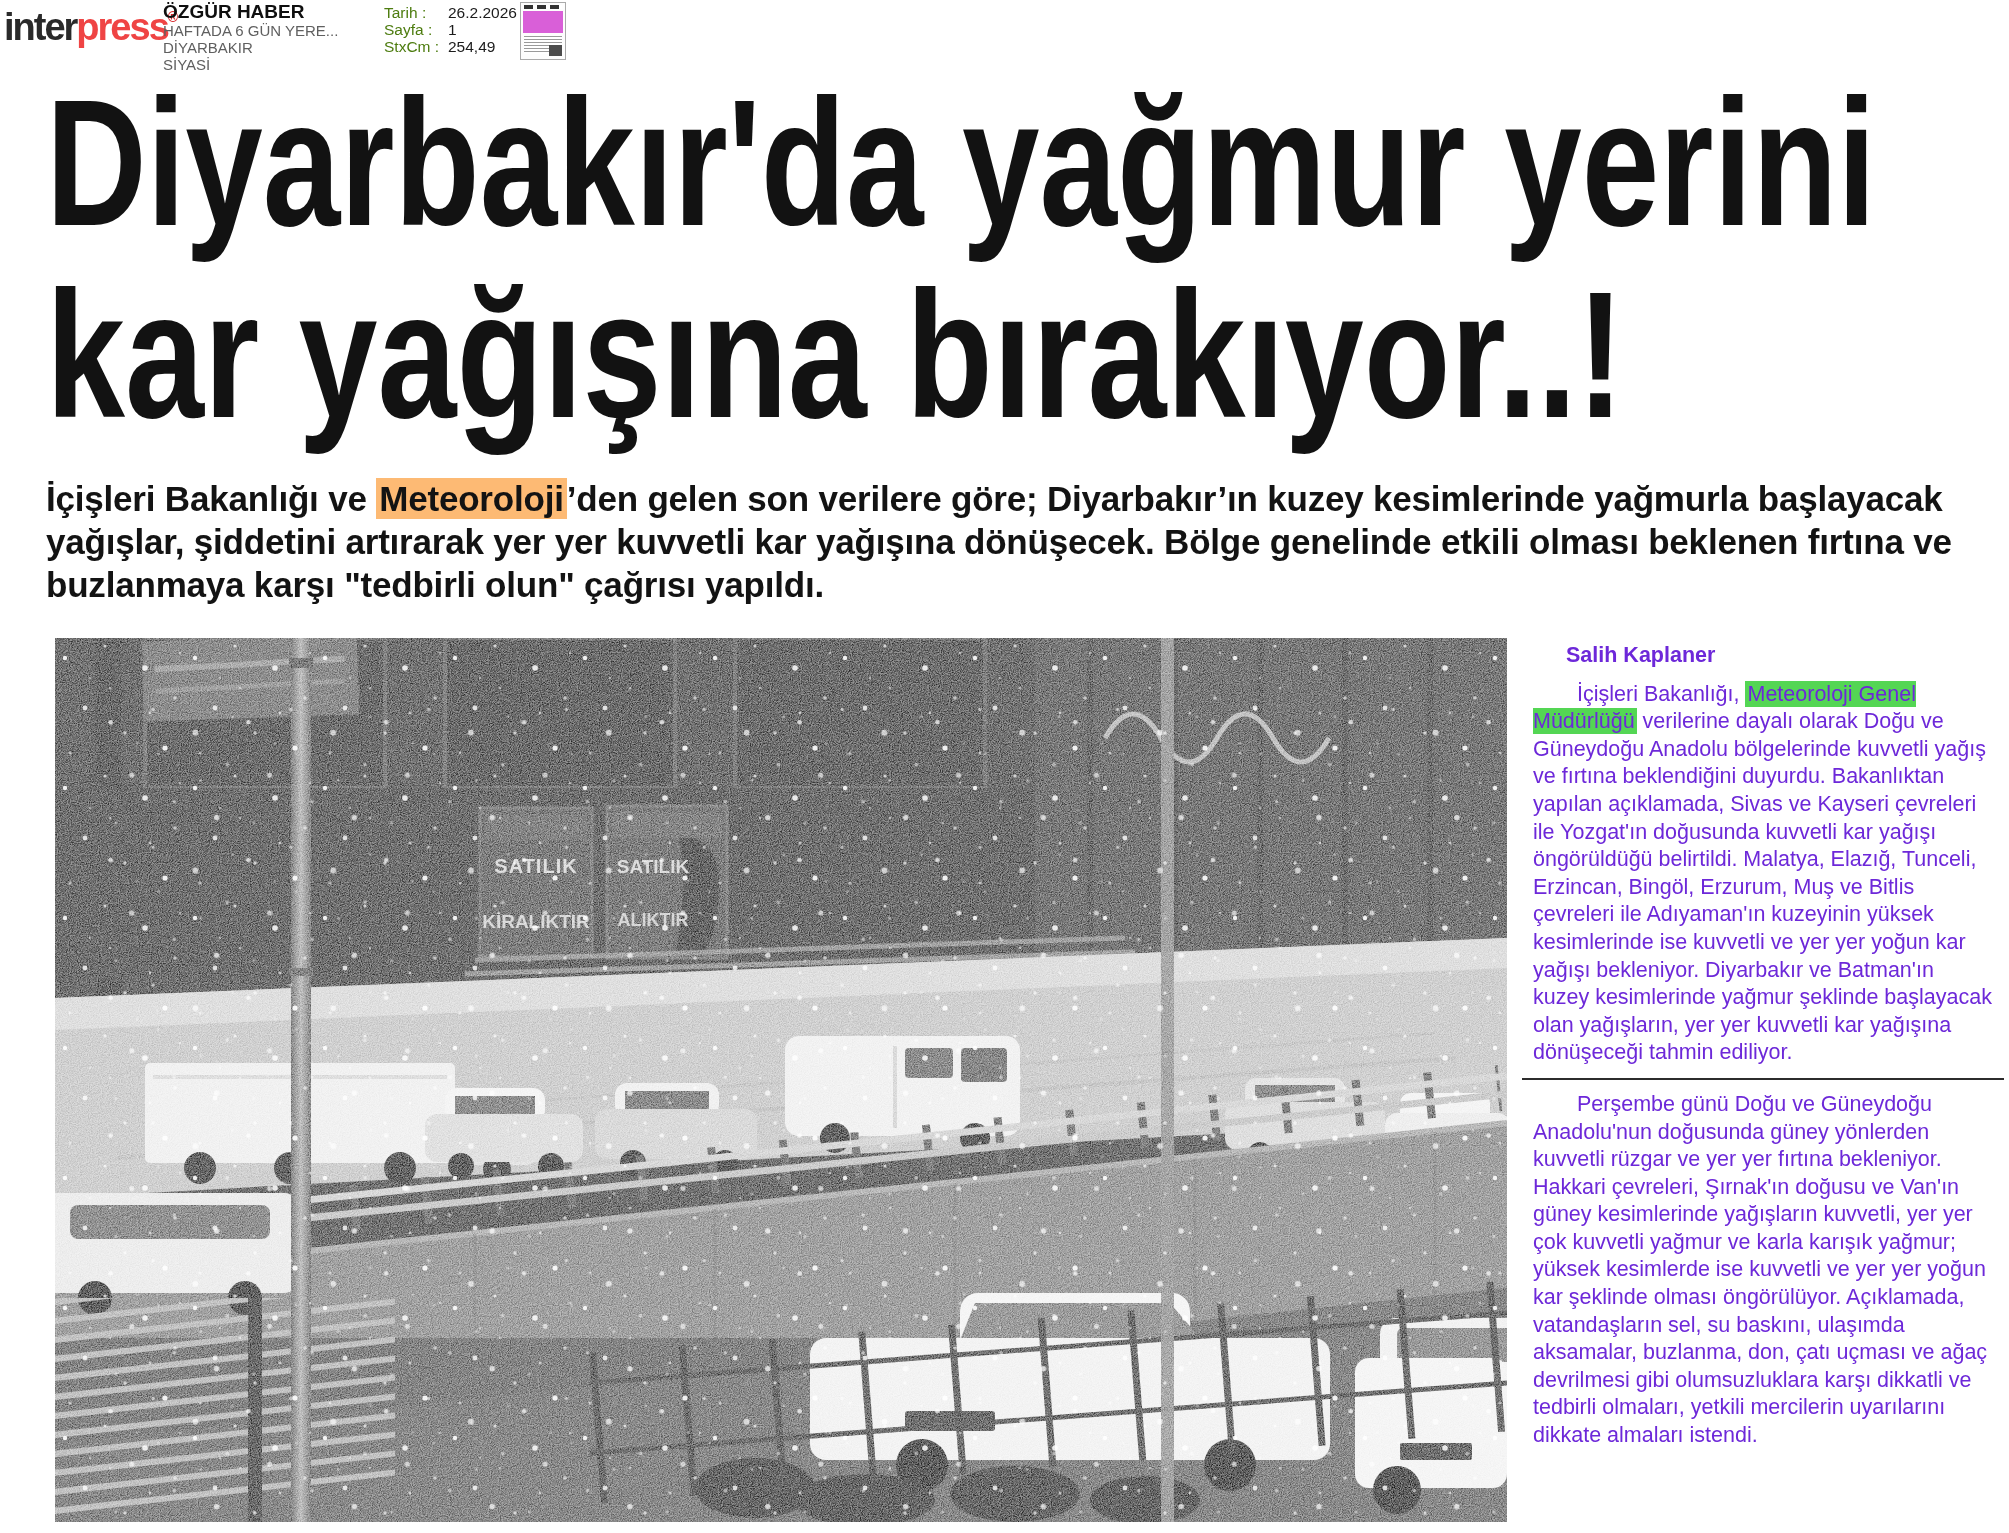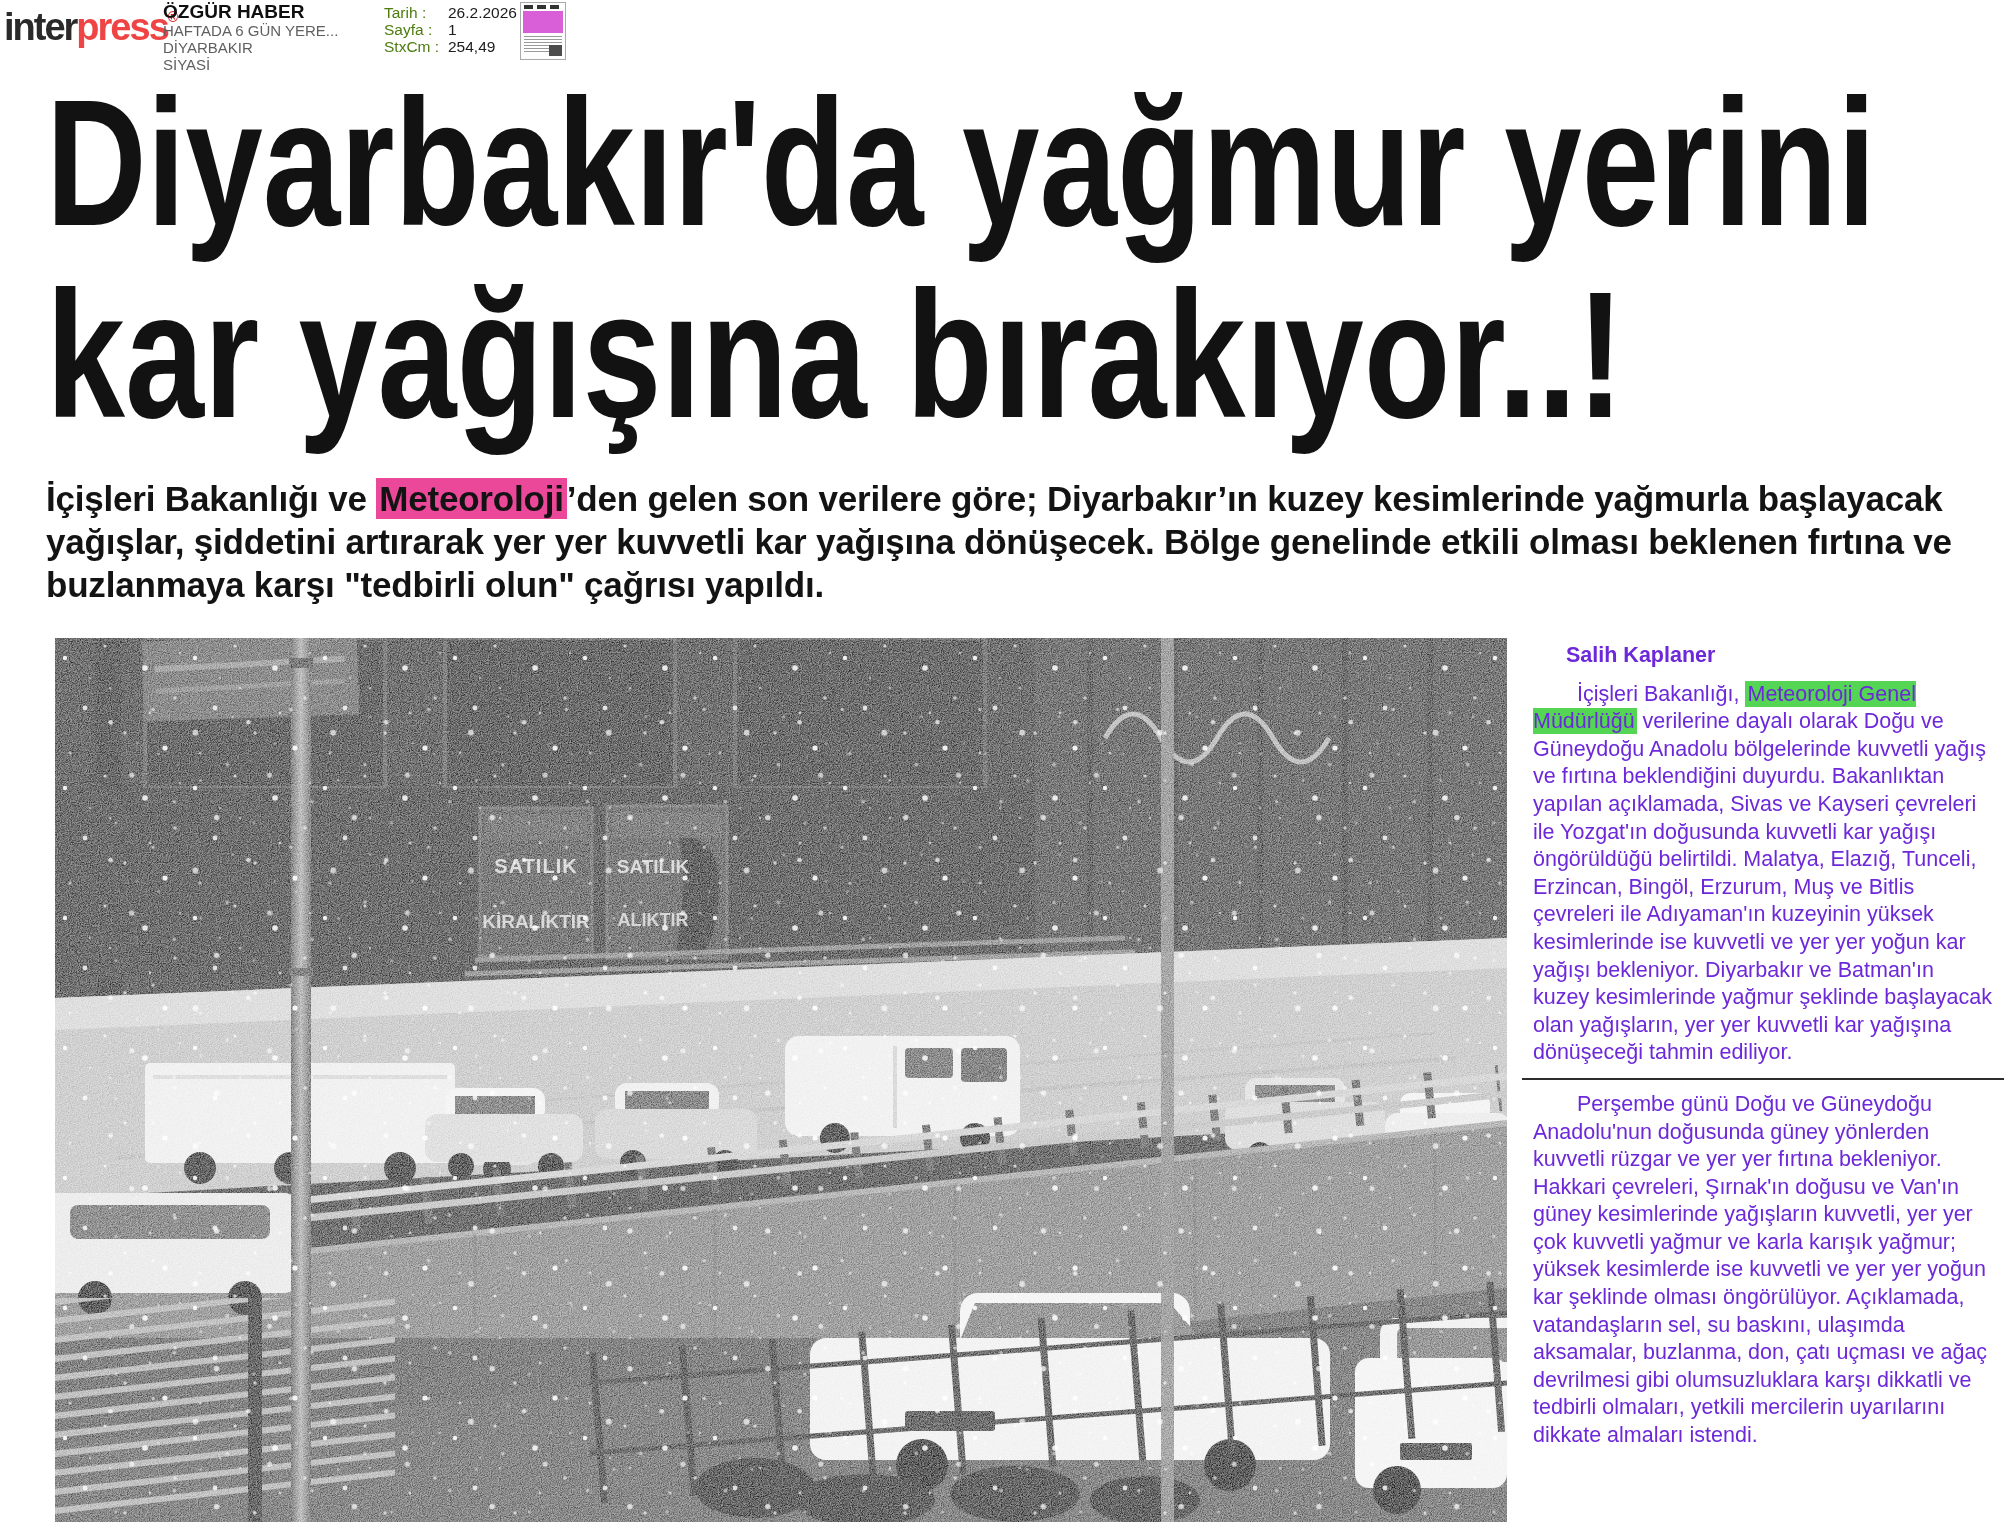--- a/index.html
+++ b/index.html
@@ -23,21 +23,21 @@
   .thumb .t-mag{position:absolute;left:2px;top:8px;width:40px;height:22px;background:#d95fd8;}
   .thumb .t-text{position:absolute;left:3px;top:33px;width:38px;height:18px;
     background:repeating-linear-gradient(180deg,#9a9a9a 0 1px,#fff 1px 3px);}
   .thumb .t-photo{position:absolute;right:3px;bottom:3px;width:13px;height:11px;background:#4c4c4c;}
   
   .headline-svg{position:absolute;left:44px;top:60px;}
   .headline-svg text{font-family:"Liberation Sans",sans-serif;font-weight:bold;fill:#121212;}
   
   .lead{position:absolute;left:46px;top:477px;width:1938px;font-size:35px;line-height:43px;
     font-weight:bold;color:#131313;letter-spacing:-0.2px;}
-  .hl-cyan{background:#ec4899;padding:1px 3px;}
+  .hl-cyan{background:#fdba74;padding:1px 3px;}
   
   .photo{position:absolute;left:55px;top:638px;width:1452px;height:884px;background:#303030;overflow:hidden;}
   
   .col{position:absolute;left:1522px;top:642px;width:482px;font-size:21.5px;line-height:27.6px;color:#6d28d9;}
   .byline{font-weight:bold;padding-left:44px;}
   .col p{margin:11px;text-indent:44px;text-align:left;}
   .hl-green{background:#54d654;padding:1px 2px;}
   .subhead{margin-top:8px;white-space:nowrap;}
   .subhead span{display:inline-block;font-size:29px;font-weight:bold;letter-spacing:-0.5px;
     transform:scaleX(0.78);transform-origin:0 50%;}

